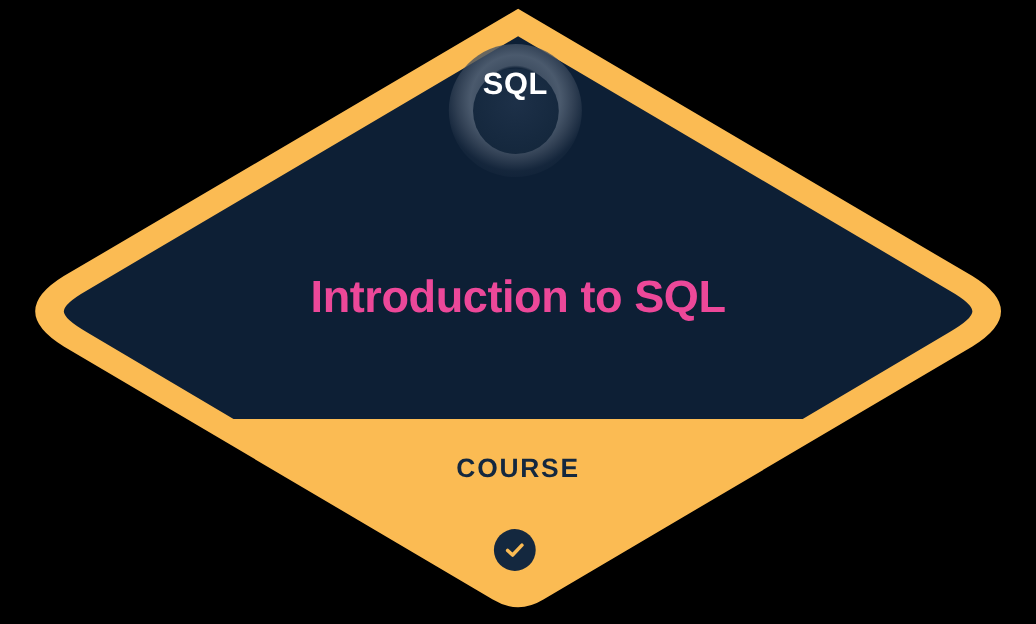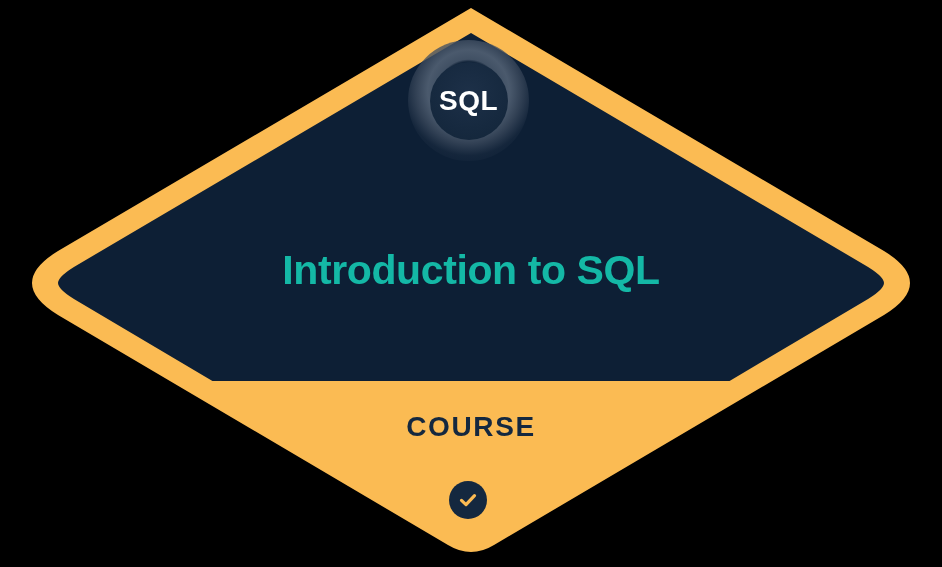--- a/index.html
+++ b/index.html
@@ -60,61 +60,61 @@
   .sql-emblem-core {
     position: absolute;
     left: 50%;
     top: 50%;
     transform: translate(-50%, -50%);
     width: 78px;
     height: 78px;
     border-radius: 50%;
     background: radial-gradient(circle at 50% 40%, #1d3048 0%, #16293f 60%, #122539 100%);
     display: flex;
-    align-items: center;
+    align-items: flex-start;
     justify-content: center;
   }
   .sql-emblem-label {
     color: #ffffff;
     font-size: 28px;
     font-weight: bold;
     letter-spacing: 0.5px;
     line-height: 1;
     font-family: "Liberation Sans", sans-serif;
     white-space: nowrap;
   }
 
   
   .course-title {
     position: absolute;
     left: 0;
     top: 244px;
     width: 942px;
     text-align: center;
-    color: #14b8a6;
+    color: #ec4899;
     font-size: 41px;
     font-weight: bold;
     letter-spacing: -0.4px;
     line-height: 52px;
     font-family: "Liberation Sans", sans-serif;
     white-space: nowrap;
   }
 
   
   .completion-block {
     position: absolute;
     left: 0;
     top: 409px;
     width: 942px;
     text-align: center;
   }
   .completion-line {
     display: block;
     color: #14283f;
-    font-size: 28px;
+    font-size: 24px;
     font-weight: bold;
     letter-spacing: 1.6px;
     line-height: 36px;
     font-family: "Liberation Sans", sans-serif;
     white-space: nowrap;
   }
 
   .check-badge {
     position: absolute;
     left: 449px;

